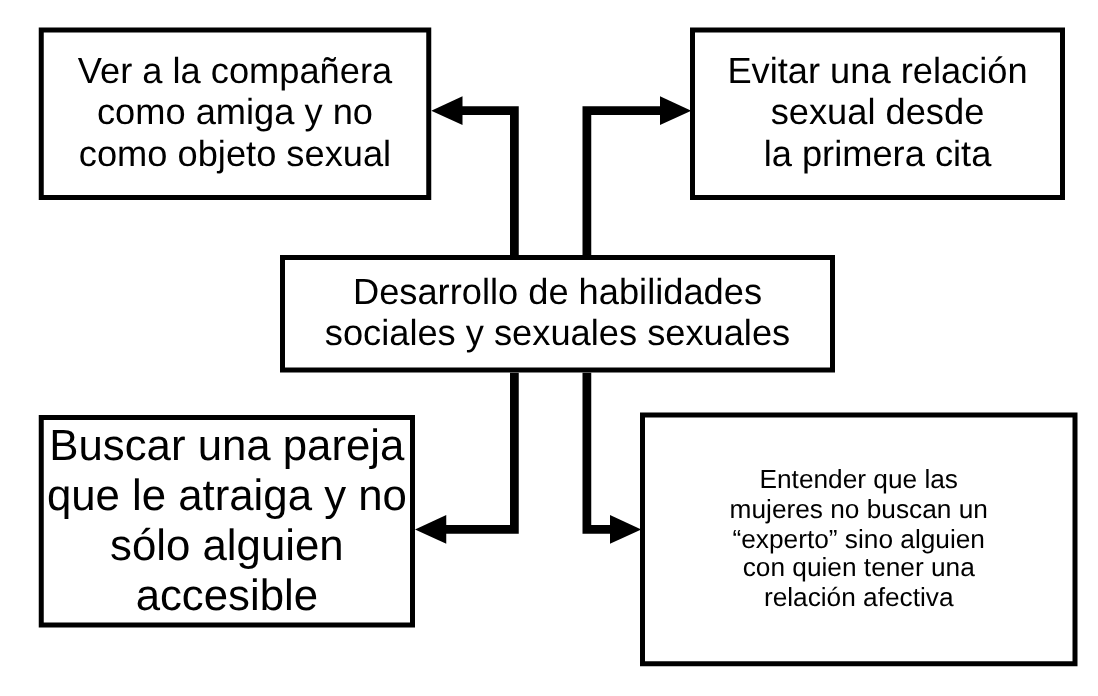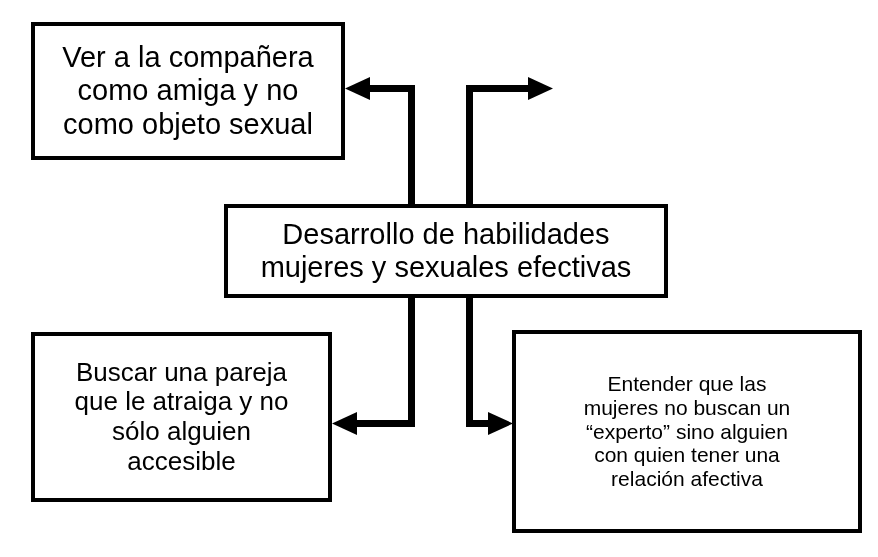--- a/index.html
+++ b/index.html
@@ -28,21 +28,21 @@
     justify-content: center;
     text-align: center;
     color: #000000;
     line-height: 1.14;
     white-space: pre-line;
     z-index: 3;
   }
   #node-top-left   { left: 31px;  top: 22px;  width: 314px; height: 138px; font-size: 29px; }
   #node-top-right  { left: 552px; top: 22px;  width: 300px; height: 138px; font-size: 29px; }
   #node-center     { left: 224px; top: 204px; width: 444px; height: 94px;  font-size: 29px; }
-  #node-bottom-left{ left: 31px;  top: 332px; width: 301px; height: 170px; font-size: 26px; }
+  #node-bottom-left{ left: 31px;  top: 332px; width: 301px; height: 170px; font-size: 35px; }
   #node-bottom-right{left: 512px; top: 330px; width: 350px; height: 203px; font-size: 21px; }
 
   .connectors {
     position: absolute;
     left: 0;
     top: 0;
     width: 878px;
     height: 557px;
     z-index: 1;
   }
@@ -83,23 +83,26 @@
     <g>
       <path class="conn-path" d="M 469.5 298 L 469.5 423.5 L 490 423.5"></path>
       <polygon class="arrow-head" points="513,423.5 488,412 488,435"></polygon>
     </g>
   </svg>
 
   <div class="node" id="node-top-left">Ver a la compañera
 como amiga y no
 como objeto sexual</div>
 
+  <div class="node" id="node-top-right">Evitar una relación
+sexual desde
+la primera cita</div>
 
   <div class="node" id="node-center">Desarrollo de habilidades
-mujeres y sexuales efectivas</div>
+sociales y sexuales sexuales</div>
 
   <div class="node" id="node-bottom-left">Buscar una pareja
 que le atraiga y no
 sólo alguien
 accesible</div>
 
   <div class="node" id="node-bottom-right">Entender que las
 mujeres no buscan un
 “experto” sino alguien
 con quien tener una

